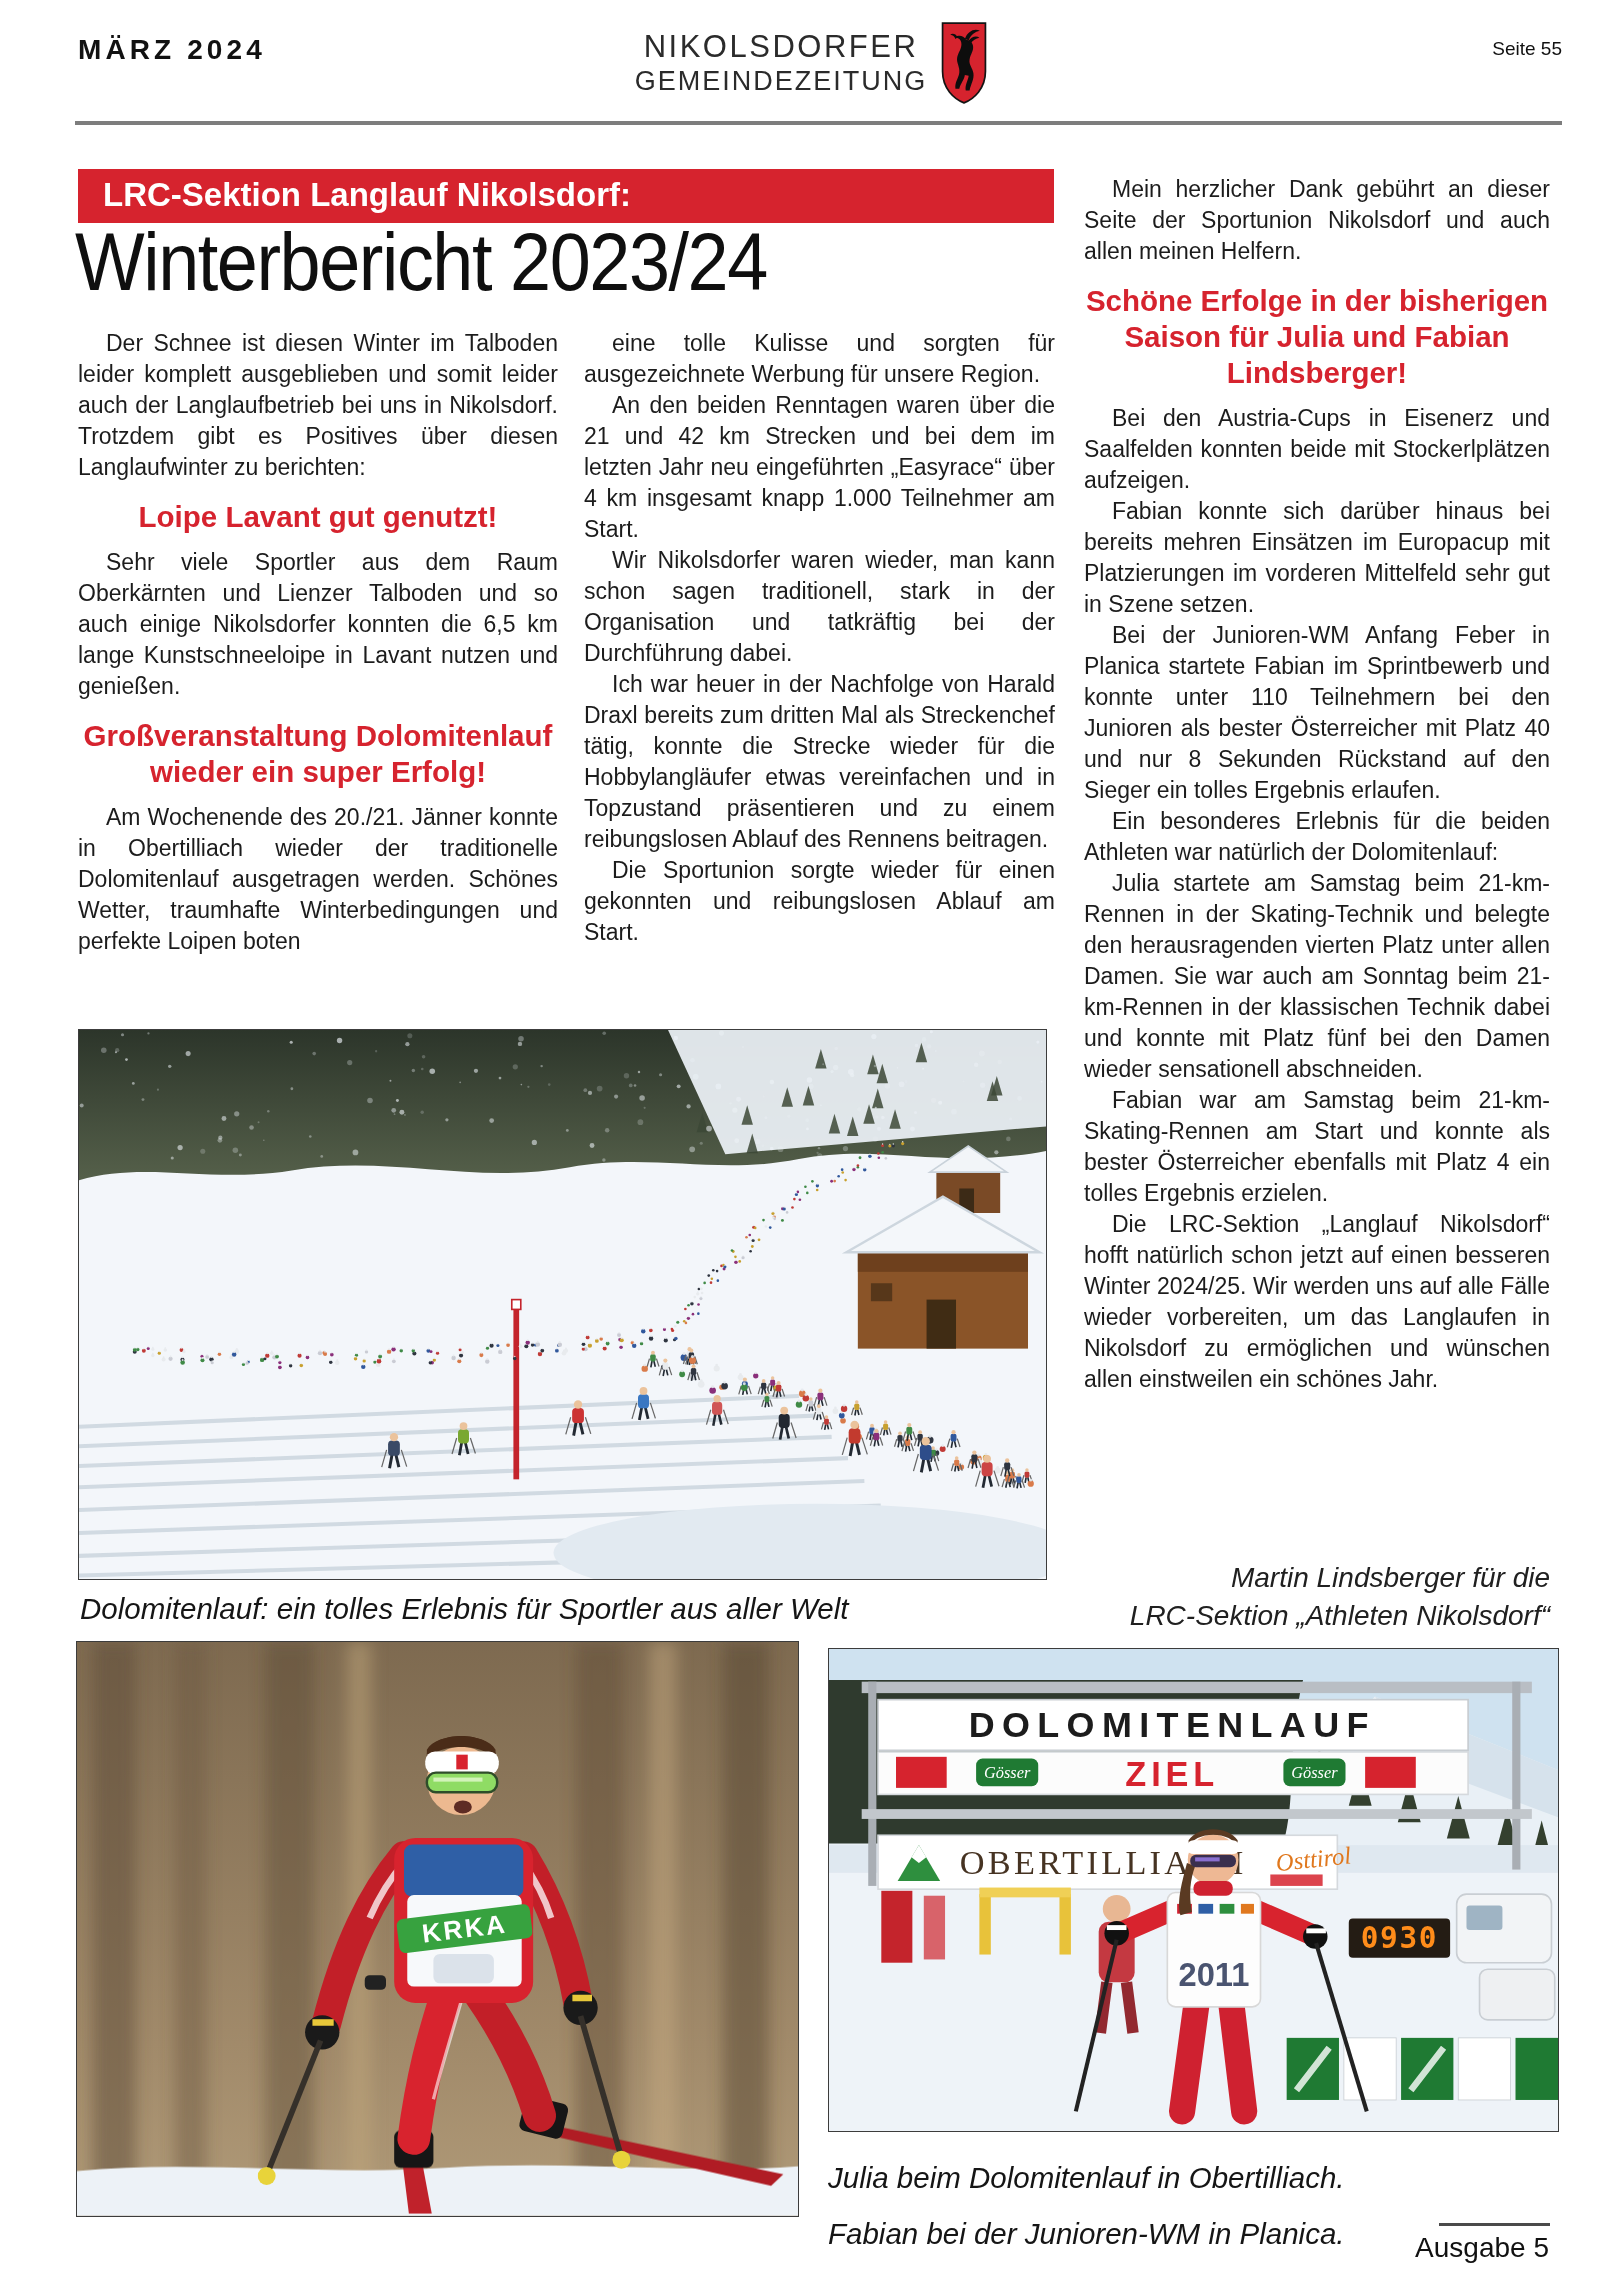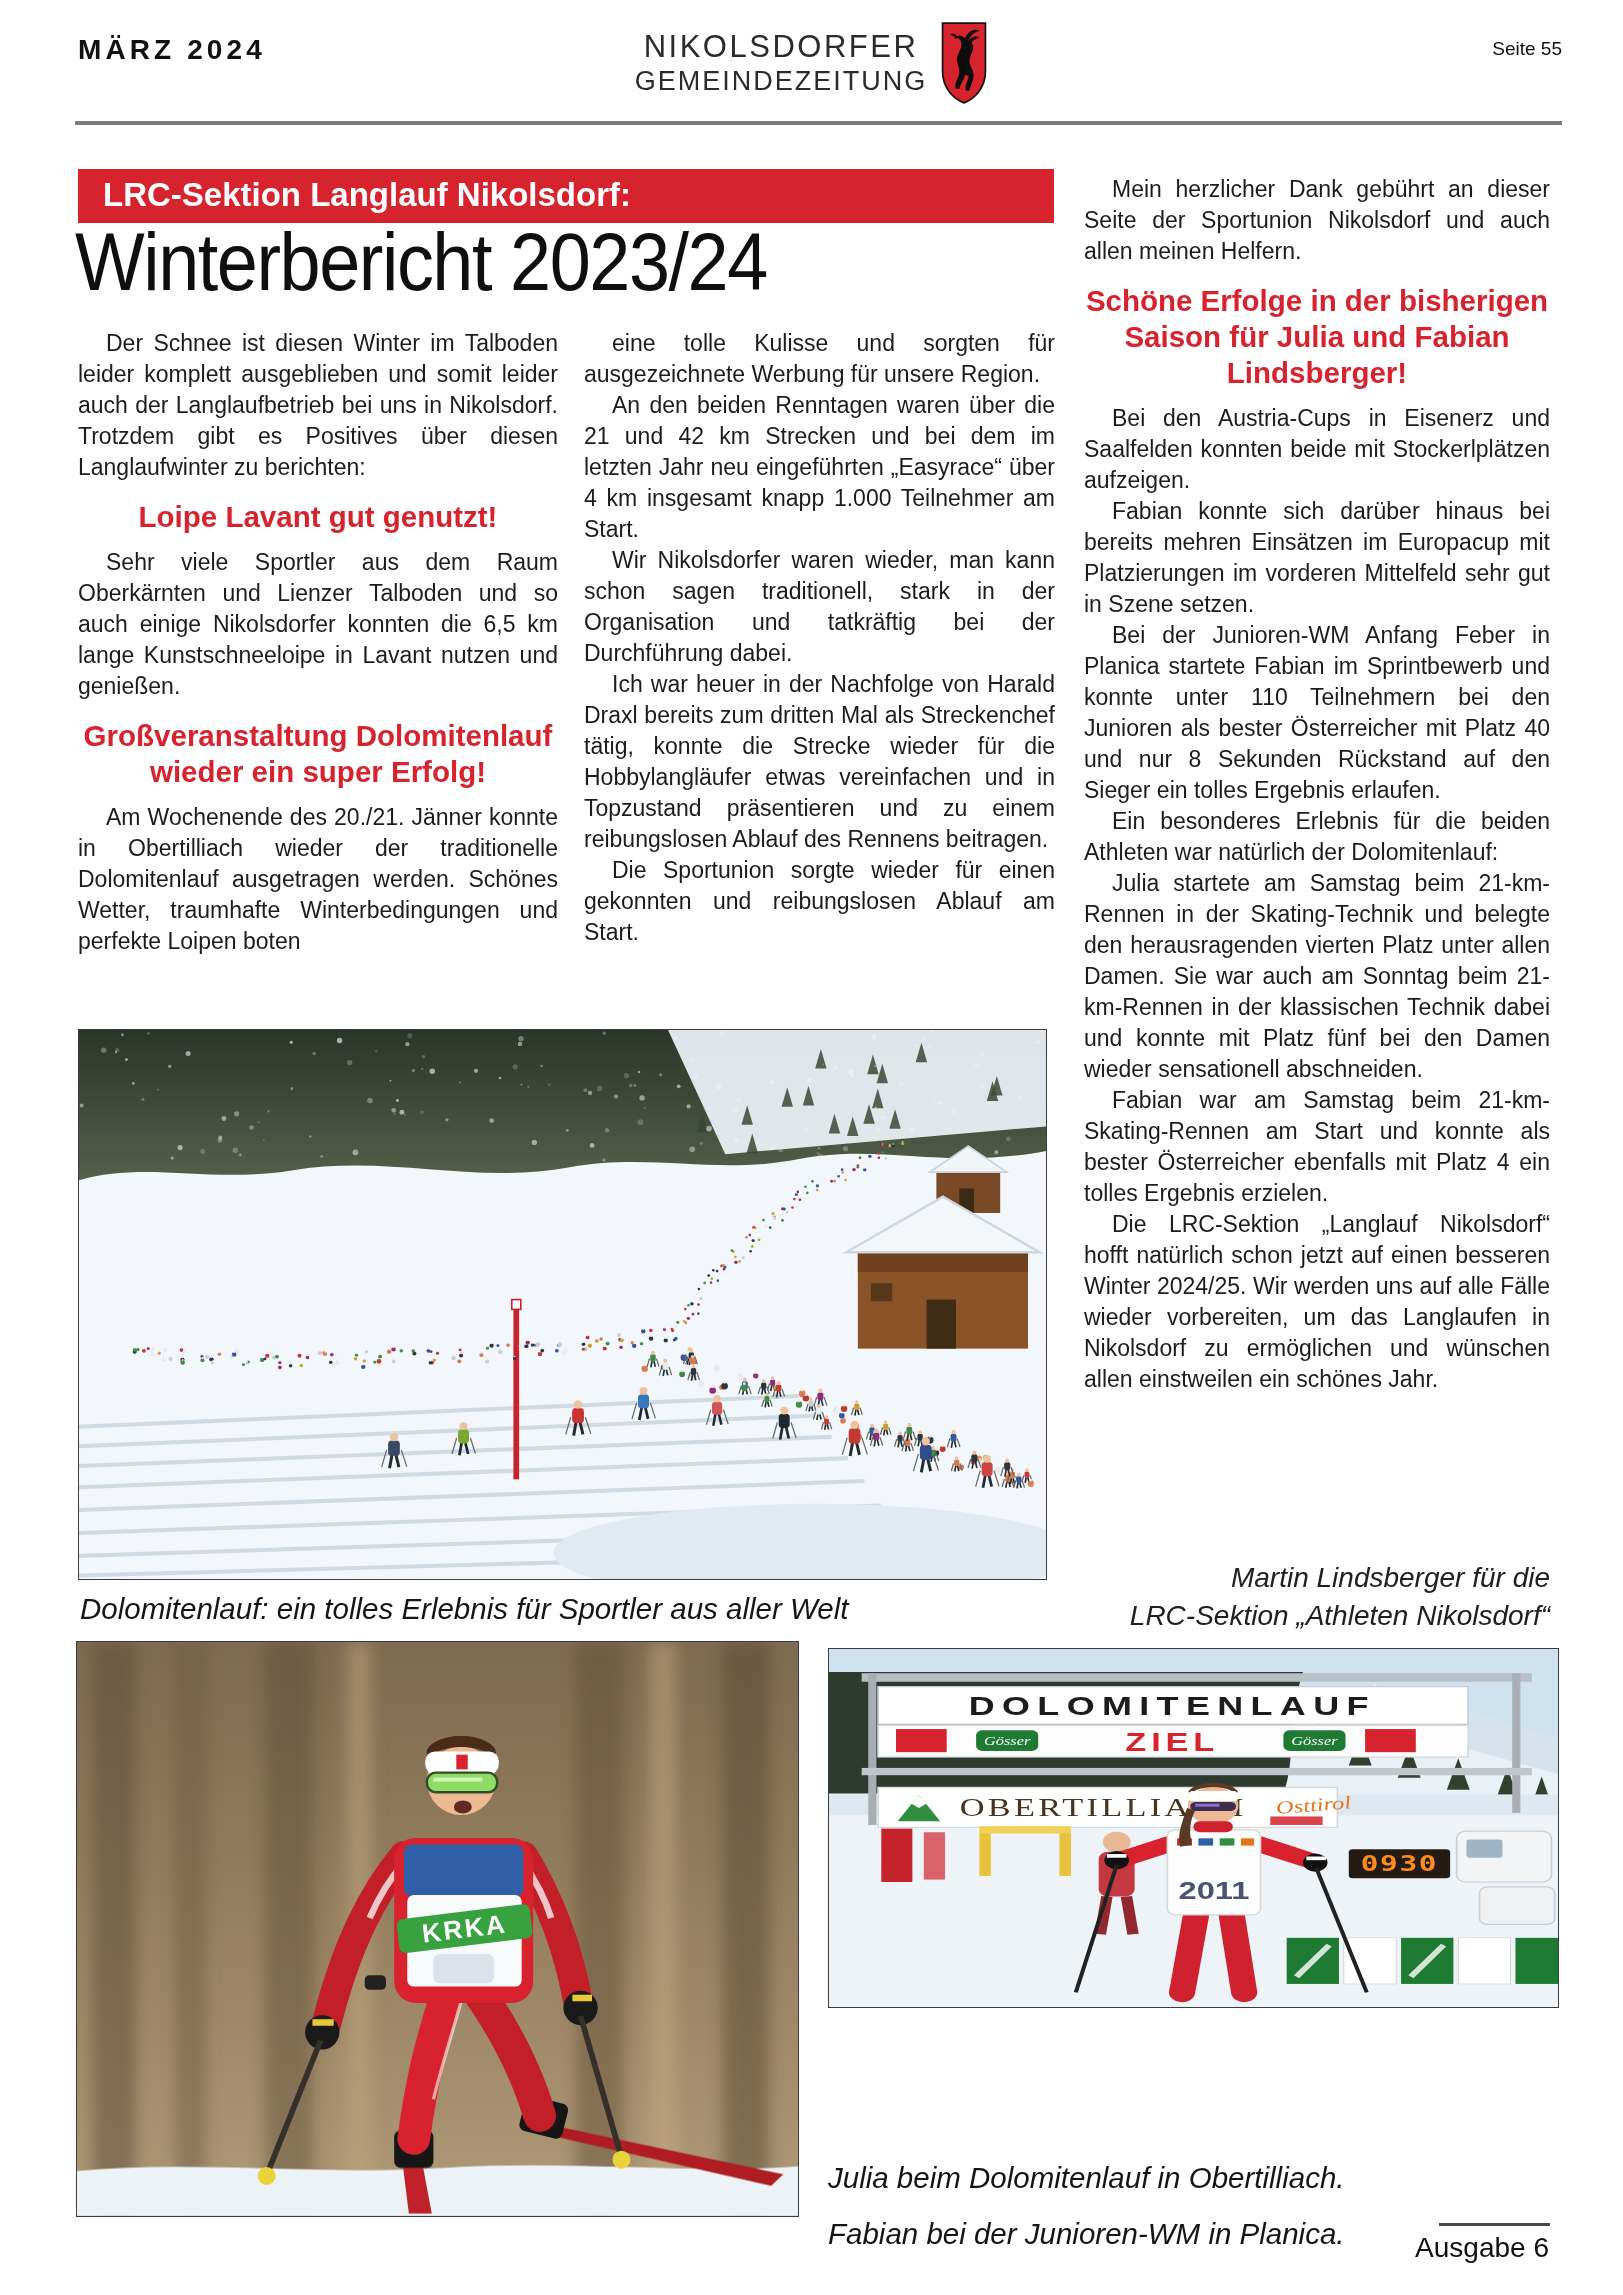--- a/index.html
+++ b/index.html
@@ -31,21 +31,21 @@
   .col3{left:1084px;top:174px;width:466px;height:1387px;overflow:hidden;}
   .sub{font-size:29.5px;line-height:36px;font-weight:700;color:var(--red);text-align:center;margin:16.4px 0 11.5px;text-indent:0;}
   .signature{position:absolute;left:1084px;top:1559px;width:466px;text-align:right;
              font-style:italic;font-size:28px;line-height:38px;color:#202020;}
 
   
   .photo{position:absolute;border:1.6px solid #3c3c3c;box-sizing:border-box;background:#e7edf2;overflow:hidden;margin:0;}
   .photo svg{display:block;width:100%;height:100%;}
   .photo-main{left:78px;top:1029px;width:969px;height:551px;}
   .photo-left{left:76px;top:1641px;width:723px;height:576px;}
-  .photo-right{left:828px;top:1648px;width:731px;height:360px;}
+  .photo-right{left:828px;top:1648px;width:731px;height:484px;}
   .caption{position:absolute;font-style:italic;font-size:29.5px;color:#151515;}
   .cap-main{left:80px;top:1592px;}
   .cap-b1{left:828px;top:2161px;}
   .cap-b2{left:828px;top:2217px;}
 
   
   .footer-rule{position:absolute;left:1439px;top:2223px;width:111px;height:2.5px;background:#4a4a4a;}
   .footer-issue{position:absolute;right:74px;top:2232px;font-size:28px;color:#111;}
 </style>
 </head>
@@ -1167,15 +1167,15 @@
         <rect x="448" y="255" width="30" height="5" fill="#8a6fd0"></rect>
         <rect x="446" y="284" width="48" height="18" rx="8" fill="#cf2130"></rect>
       </g>
     </svg>
   </figure>
 
   <div class="caption cap-b1">Julia beim Dolomitenlauf in Obertilliach.</div>
   <div class="caption cap-b2">Fabian bei der Junioren-WM in Planica.</div>
 
   <div class="footer-rule"></div>
-  <div class="footer-issue">Ausgabe 6</div>
+  <div class="footer-issue">Ausgabe 5</div>
 </div>
 
 
 </body></html>

